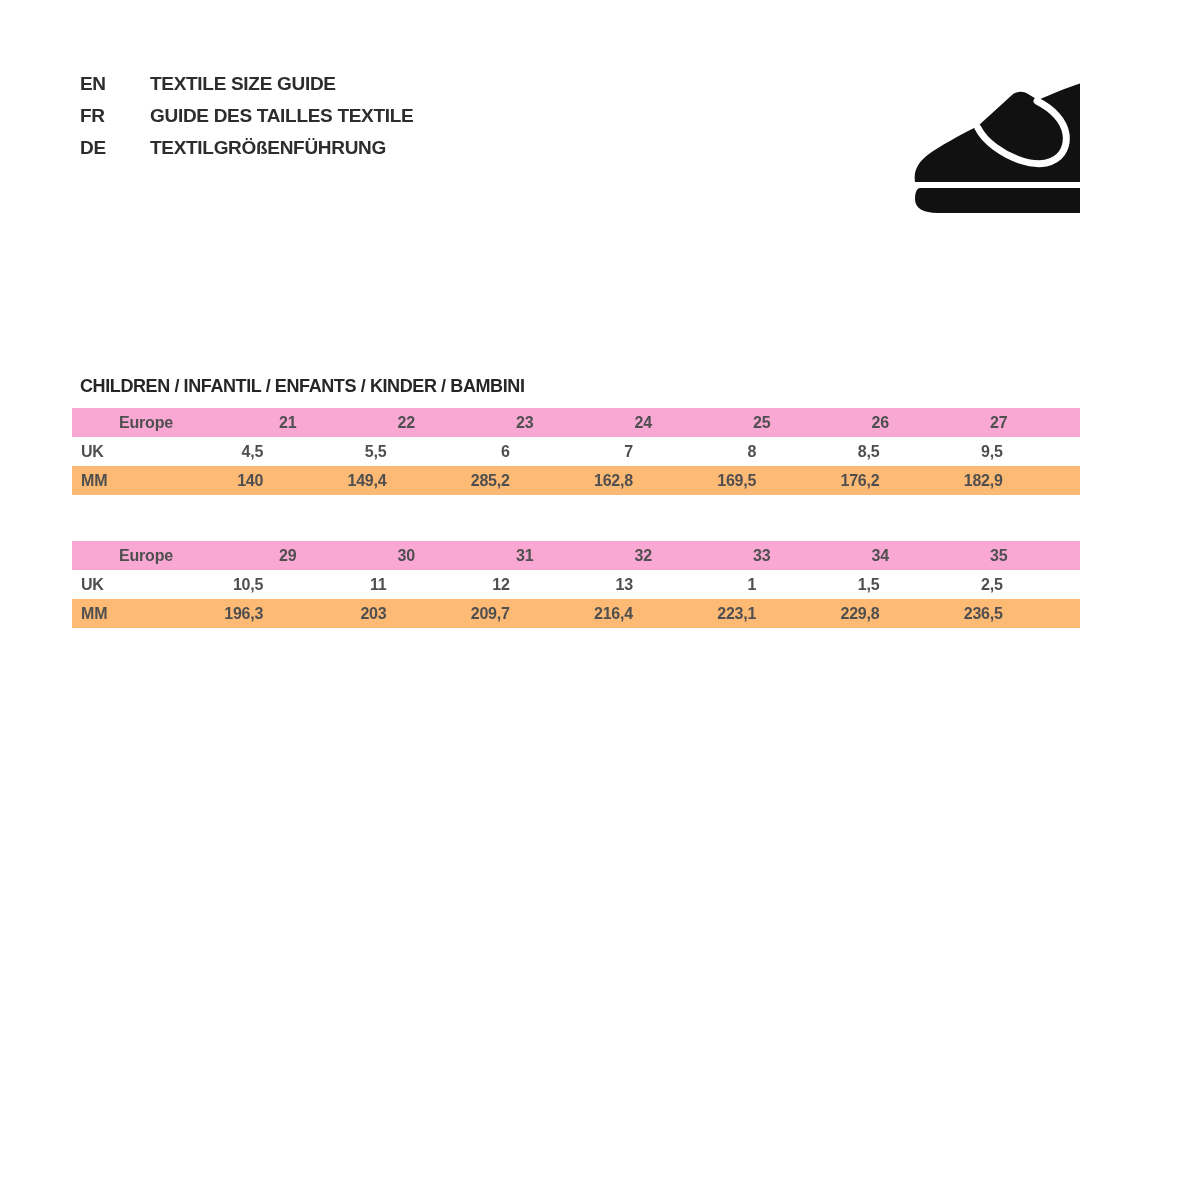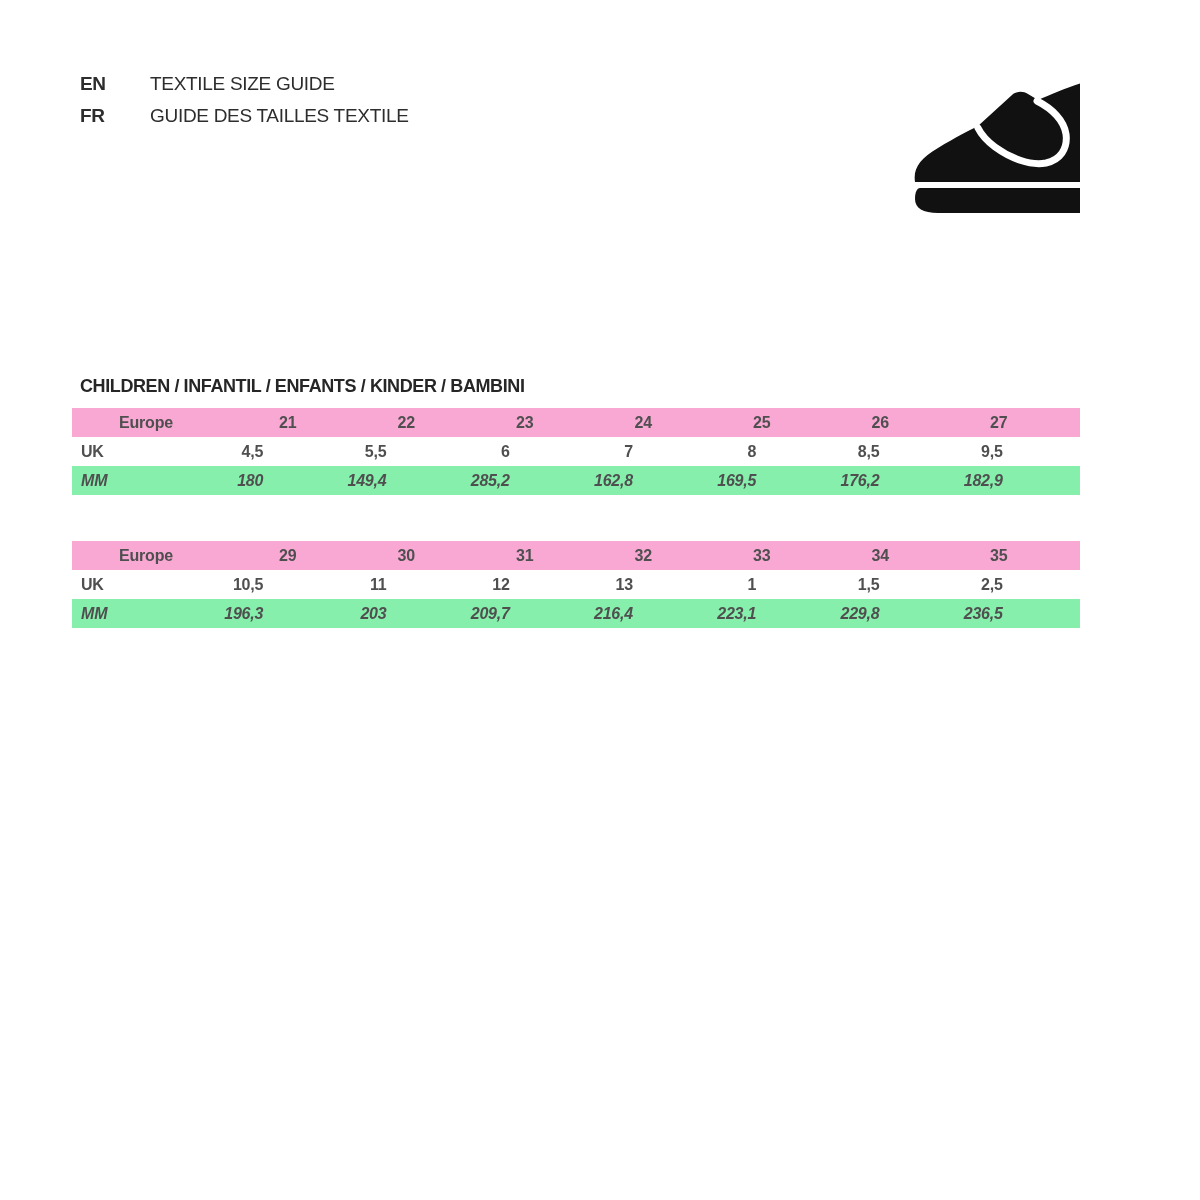--- a/index.html
+++ b/index.html
@@ -26,21 +26,21 @@
     color: #2d2d2d;
   }
   .lang-code {
     width: 70px;
     font-size: 19px;
     font-weight: 700;
     letter-spacing: -0.3px;
   }
   .lang-label {
     font-size: 19px;
-    font-weight: 400;
+    font-weight: 700;
     letter-spacing: -0.3px;
   }
 
   
   .shoe-wrap {
     position: absolute;
     left: 890px;
     top: 72px;
     width: 260px;
     height: 160px;
@@ -78,21 +78,21 @@
     display: flex;
     align-items: center;
     height: 29px;
     font-size: 16px;
     font-weight: 700;
     letter-spacing: -0.2px;
     color: #4f4f4f;
   }
   .trow.r-header { background: #f9a8d4; padding-left: 38px; }
   .trow.r-plain  { background: #ffffff; }
-  .trow.r-alt    { background: #86efac; font-style: italic; }
+  .trow.r-alt    { background: #fdba74; }
   .tlabel {
     width: 68px;
     padding-left: 9px;
     text-align: left;
   }
   .tcell {
     flex: 1;
     text-align: right;
   }
 </style>
@@ -102,20 +102,24 @@
 <div class="canvas">
 
   <div class="lang-block">
     <div class="lang-row">
       <span class="lang-code">EN</span>
       <span class="lang-label">TEXTILE SIZE GUIDE</span>
     </div>
     <div class="lang-row">
       <span class="lang-code">FR</span>
       <span class="lang-label">GUIDE DES TAILLES TEXTILE</span>
+    </div>
+    <div class="lang-row">
+      <span class="lang-code">DE</span>
+      <span class="lang-label">TEXTILGRÖßENFÜHRUNG</span>
     </div>
   </div>
 
   <div class="shoe-wrap">
     <svg width="260" height="160" viewBox="0 0 260 160" xmlns="http://www.w3.org/2000/svg">
       <path fill="#111111" d="
         M 25 110
         C 23 96 30 87 48 76
         C 66 65 78 59 88 54
         L 122 23
@@ -164,21 +168,21 @@
       <span class="tcell">5,5</span>
       <span class="tcell">6</span>
       <span class="tcell">7</span>
       <span class="tcell">8</span>
       <span class="tcell">8,5</span>
       <span class="tcell">9,5</span>
       <span class="tcell">10</span>
     </div>
     <div class="trow r-alt">
       <span class="tlabel">MM</span>
-      <span class="tcell">180</span>
+      <span class="tcell">140</span>
       <span class="tcell">149,4</span>
       <span class="tcell">285,2</span>
       <span class="tcell">162,8</span>
       <span class="tcell">169,5</span>
       <span class="tcell">176,2</span>
       <span class="tcell">182,9</span>
       <span class="tcell">189,6</span>
     </div>
   </div>
 

